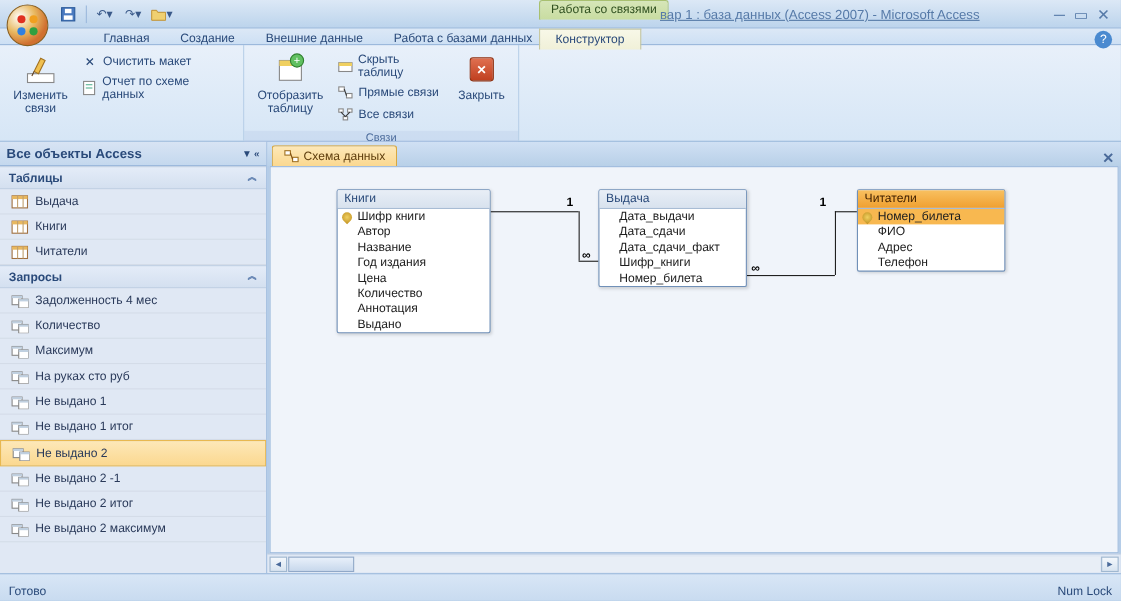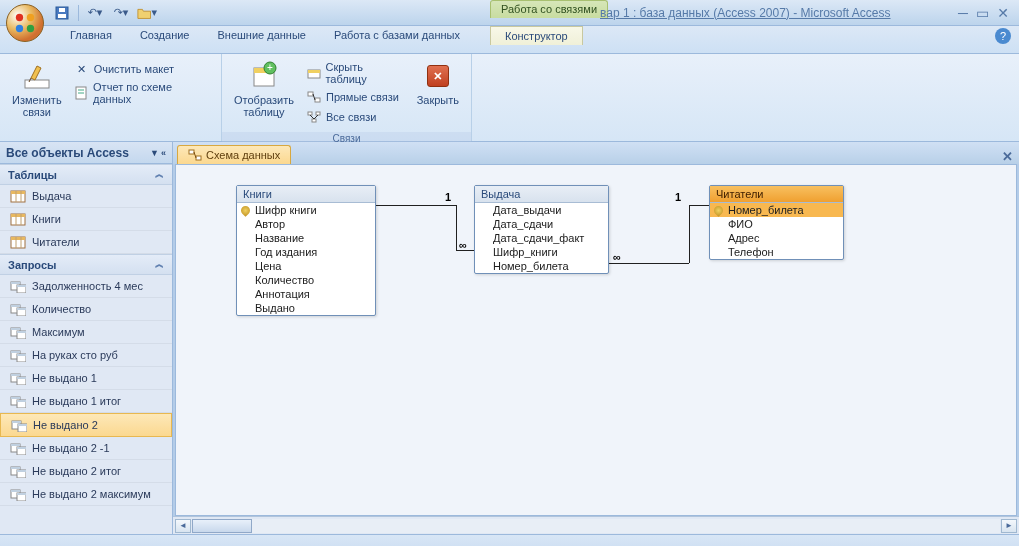--- a/index.html
+++ b/index.html
@@ -9,39 +9,39 @@
 .office-btn { width: 38px; height: 38px; border-radius: 50%; background: radial-gradient(circle at 30% 30%, #fff, #e8b860 40%, #d07030 70%); position: absolute; left: 6px; top: 4px; z-index: 100; border: 1px solid #8a6020; display: flex; align-items: center; justify-content: center; }
 .office-btn svg { width: 22px; height: 22px; }
 .qat { margin-left: 52px; display: flex; gap: 6px; align-items: center; }
 .qat-btn { width: 20px; height: 20px; display: flex; align-items: center; justify-content: center; color: #3a5a8a; cursor: pointer; }
 .qat-sep { width: 1px; height: 16px; background: #9cb9dc; }
 .title-context { position: absolute; left: 490px; top: 0; background: linear-gradient(#d6e6b8, #c8dca0); border: 1px solid #a8c070; border-bottom: none; padding: 2px 10px; height: 18px; font-size: 11px; color: #305020; border-radius: 3px 3px 0 0; }
 .title-text { position: absolute; left: 600px; color: #567aa8; font-size: 12px; text-decoration: underline; }
 .win-controls { margin-left: auto; display: flex; gap: 8px; padding-right: 10px; color: #567aa8; font-size: 14px; }
 .win-controls span { cursor: pointer; }
 
-.ribbon-tabs { height: 28px; background: linear-gradient(#dce8f6, #cde0f4); display: flex; padding-left: 56px; border-bottom: 1px solid #9cb9dc; position: relative; }
+.ribbon-tabs { height: 15px; background: linear-gradient(#dce8f6, #cde0f4); display: flex; padding-left: 80px; border-bottom: 1px solid #9cb9dc; position: relative; }
 .ribbon-tab { padding: 3px 14px; color: #2a4a7a; cursor: pointer; font-size: 11px; }
 .ribbon-tab.context { background: linear-gradient(#f8f8e8, #f0f0d8); border: 1px solid #c8c8a0; border-bottom: none; position: absolute; left: 490px; }
 .ribbon-help { position: absolute; right: 8px; top: 2px; width: 16px; height: 16px; border-radius: 50%; background: #4a8ad0; color: #fff; text-align: center; font-size: 11px; line-height: 16px; cursor: pointer; }
 
 .ribbon { height: 88px; background: linear-gradient(#e8f0fa, #d6e6f6); border-bottom: 1px solid #9cb9dc; display: flex; }
 .ribbon-group { border-right: 1px solid #b8d0e8; display: flex; flex-direction: column; height: 100%; }
 .ribbon-group-body { flex: 1; display: flex; align-items: flex-start; padding: 4px 6px; }
 .ribbon-group-label { text-align: center; font-size: 10px; color: #4a6a9a; padding: 1px 0 2px; background: rgba(180,200,230,0.3); }
 .big-btn { display: flex; flex-direction: column; align-items: center; padding: 2px 6px; cursor: pointer; }
 .big-btn .icon { width: 32px; height: 32px; display: flex; align-items: center; justify-content: center; margin-bottom: 2px; }
 .big-btn .lbl { font-size: 11px; color: #2a4a7a; text-align: center; line-height: 12px; }
 .small-btns { display: flex; flex-direction: column; gap: 2px; padding: 2px 4px; }
 .small-btn { display: flex; align-items: center; gap: 4px; font-size: 11px; color: #2a4a7a; cursor: pointer; padding: 1px 2px; }
 .small-btn .si { width: 16px; height: 16px; display: flex; align-items: center; justify-content: center; }
 .close-btn-ribbon { width: 22px; height: 22px; background: linear-gradient(#e07050, #c04020); border: 1px solid #903010; border-radius: 3px; display: flex; align-items: center; justify-content: center; color: #fff; font-weight: bold; }
 
 .main { display: flex; height: 392px; }
-.navpane { width: 173px; background: #e0e8f4; border-right: 1px solid #9cb9dc; display: flex; flex-direction: column; }
+.navpane { width: 243px; background: #e0e8f4; border-right: 1px solid #9cb9dc; display: flex; flex-direction: column; }
 .nav-header { height: 22px; background: linear-gradient(#d8e4f4, #c4d8ee); border-bottom: 1px solid #9cb9dc; display: flex; align-items: center; padding: 0 6px; font-size: 12px; color: #2a4a7a; font-weight: bold; }
 .nav-header .dd { margin-left: auto; display: flex; gap: 2px; align-items: center; }
 .nav-header .dd span { font-size: 9px; cursor: pointer; }
 .nav-group-hdr { background: linear-gradient(#e4ecf8, #d4e0f0); border-top: 1px solid #c0d0e4; border-bottom: 1px solid #c0d0e4; padding: 3px 8px; font-size: 11px; font-weight: bold; color: #2a4a7a; display: flex; align-items: center; cursor: pointer; }
 .nav-group-hdr .chev { margin-left: auto; font-size: 9px; color: #6080b0; }
 .nav-item { display: flex; align-items: center; gap: 6px; padding: 4px 10px; font-size: 11px; color: #2a3a5a; cursor: pointer; border-bottom: 1px solid #d4dce8; }
 .nav-item:hover, .nav-item.sel { background: linear-gradient(#fde8b8, #fbd890); }
 .nav-item.sel { border: 1px solid #e8b850; }
 .nav-item .ni-icon { width: 16px; height: 14px; }
 

